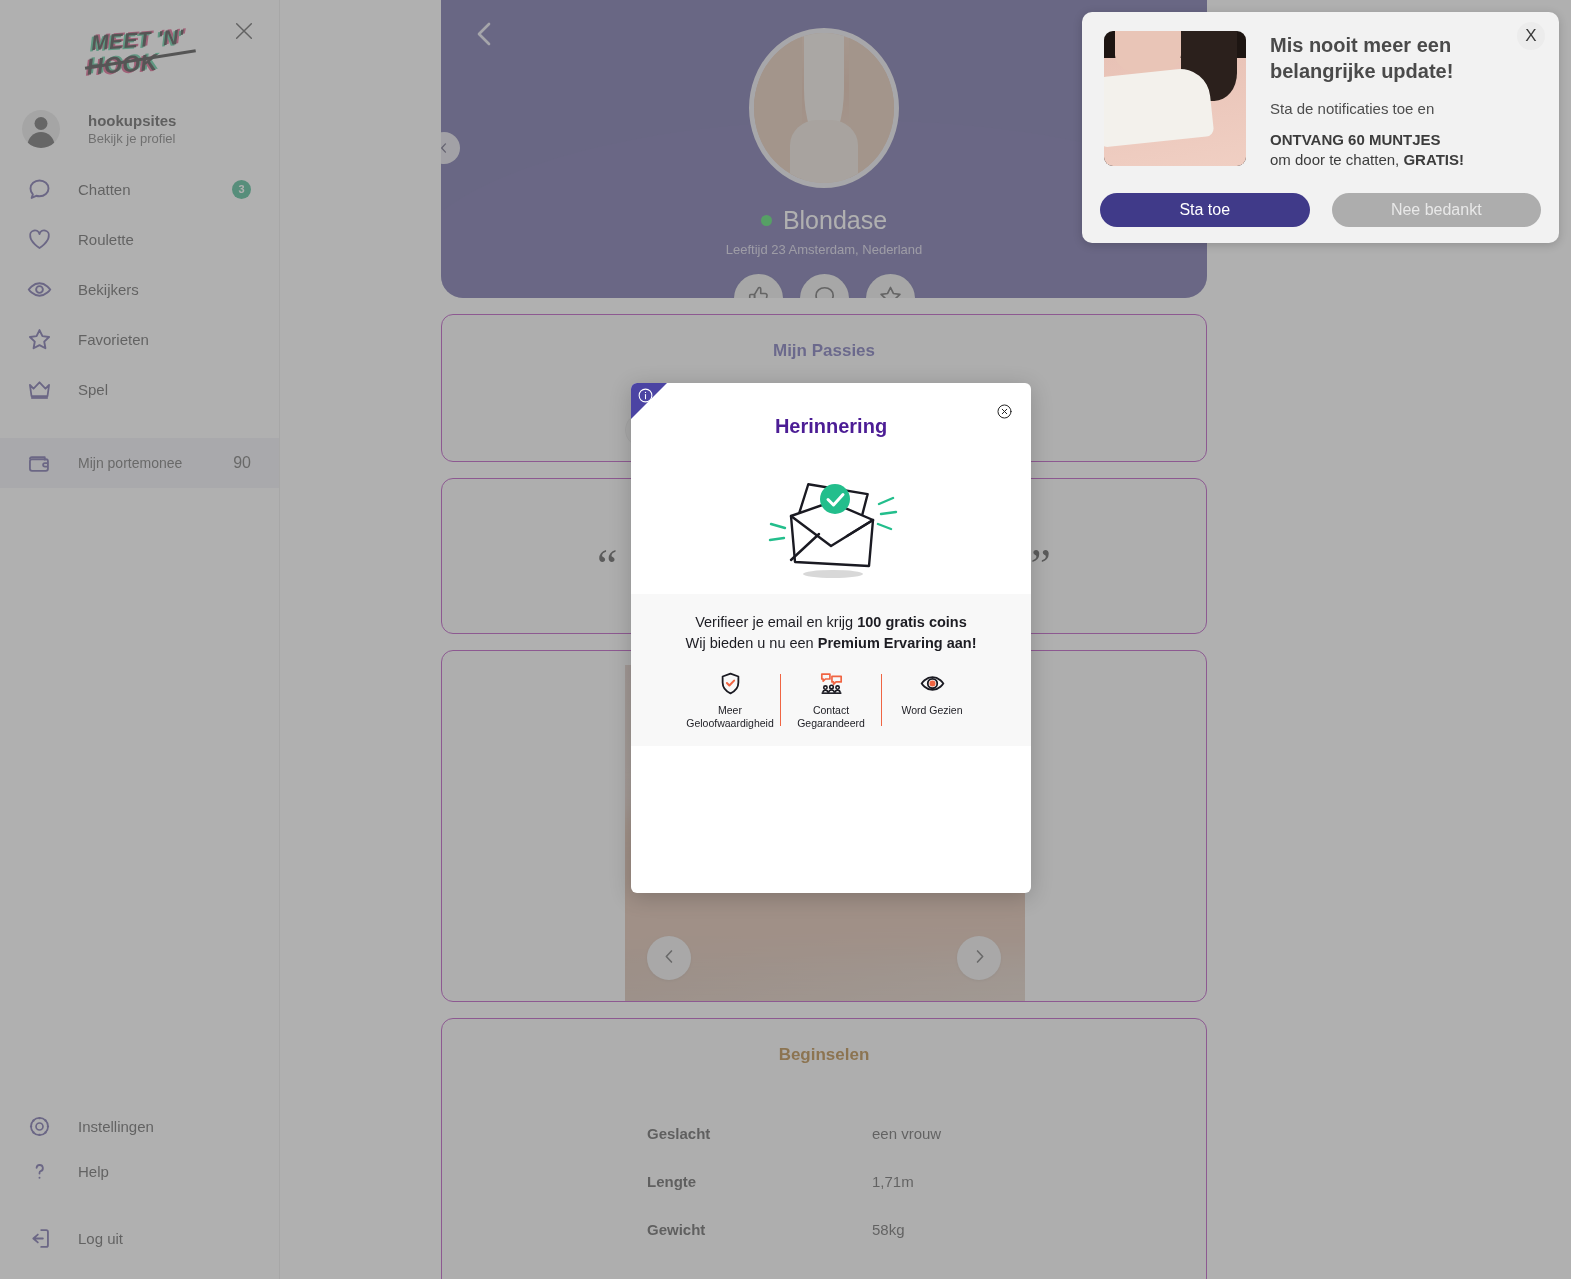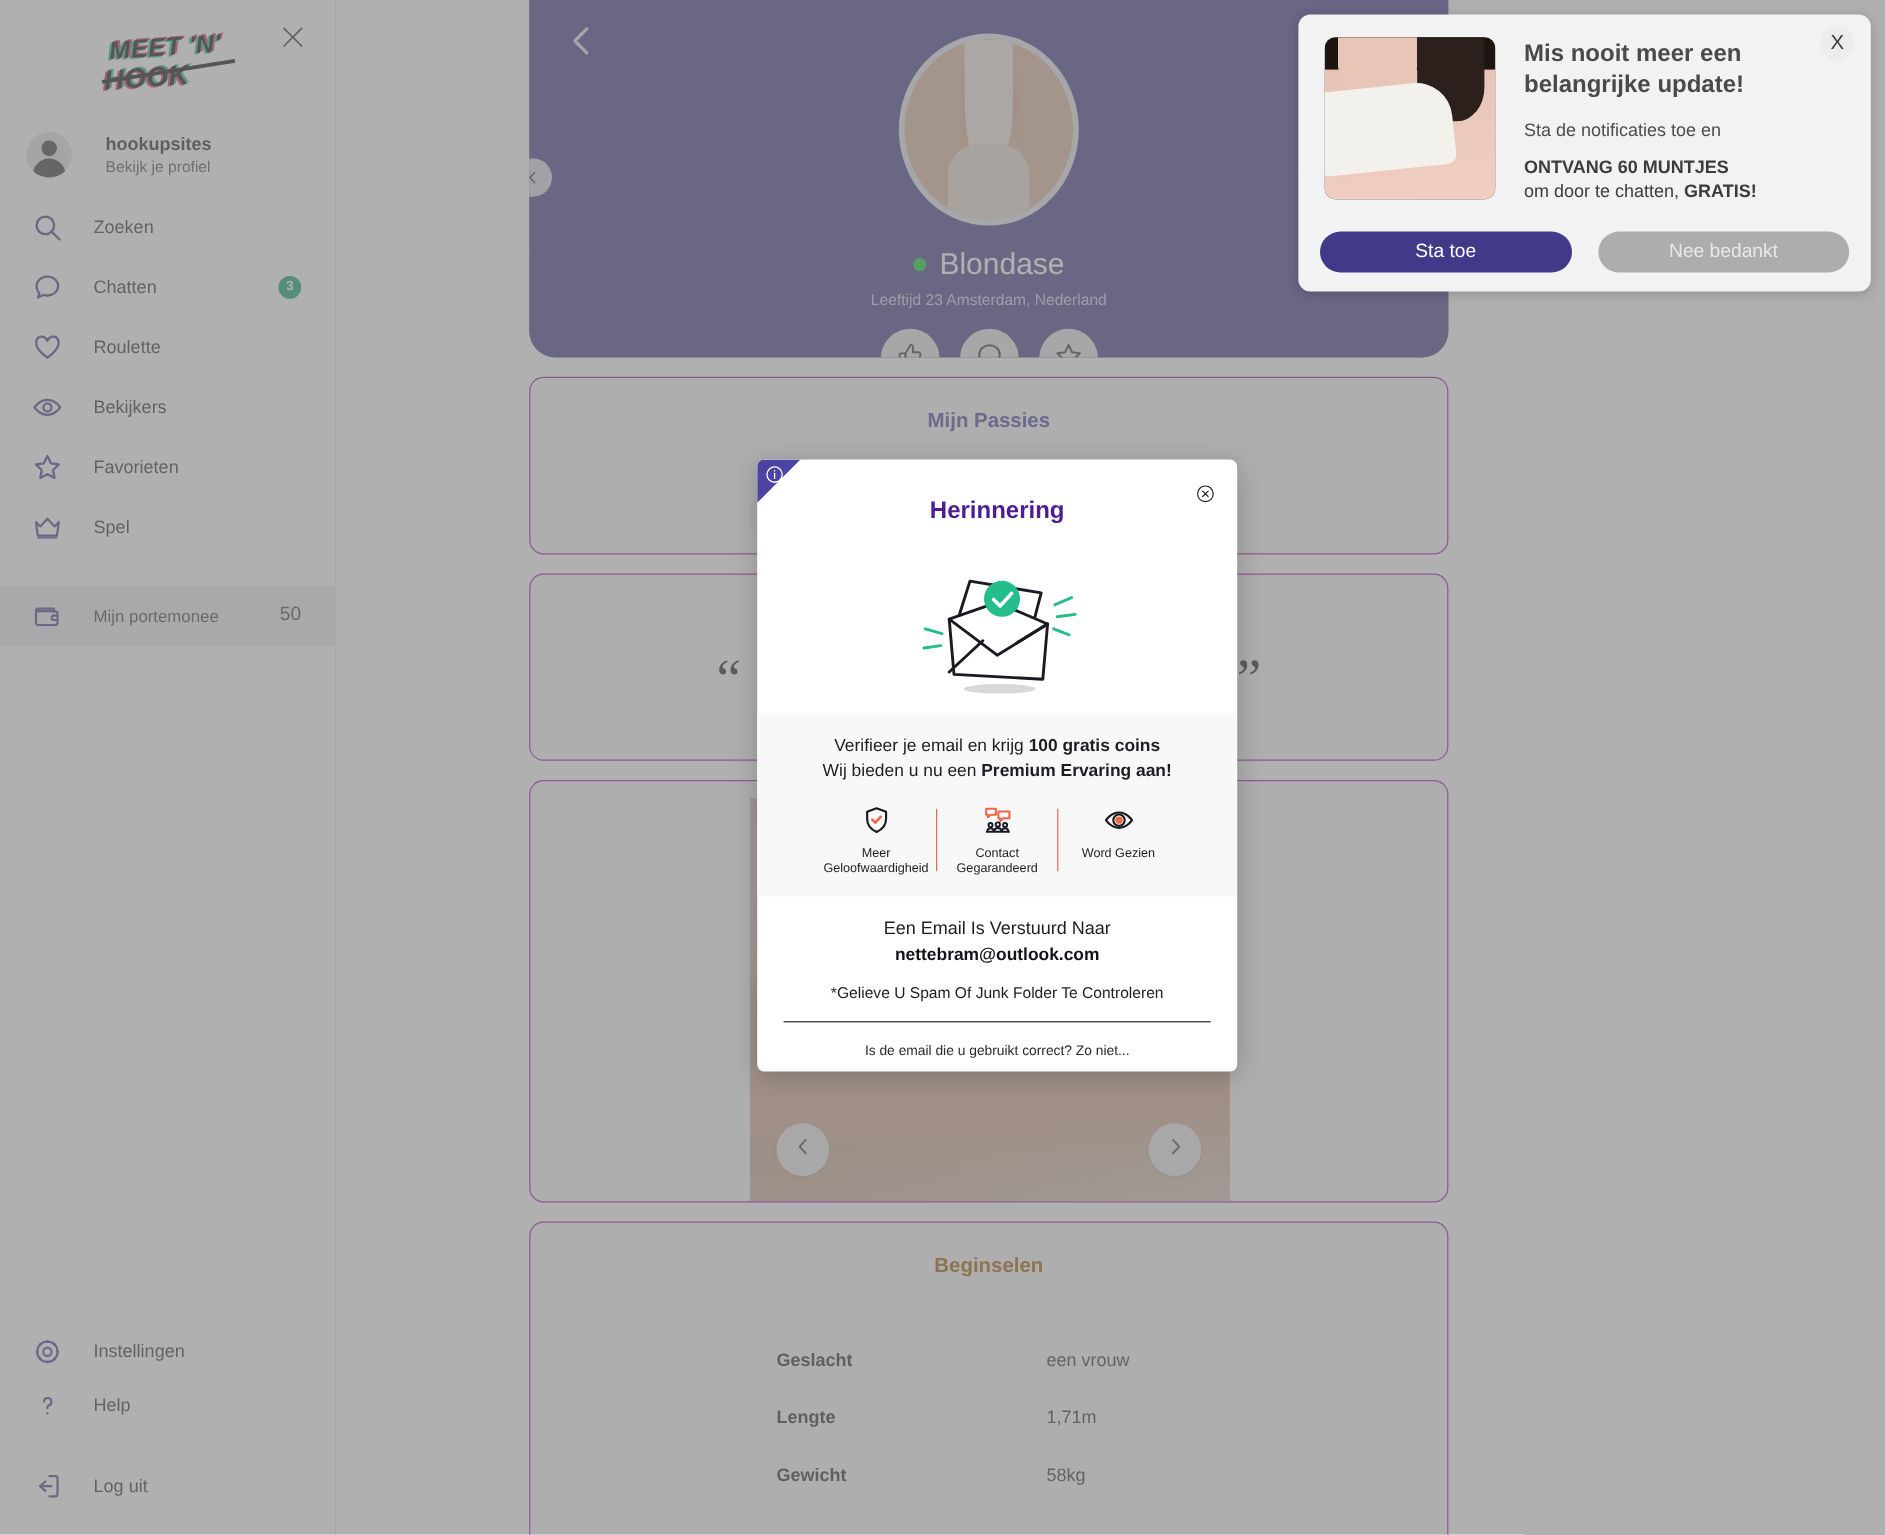--- a/index.html
+++ b/index.html
@@ -440,29 +440,20 @@
             <div class="body"></div>
         </div>
         <div class="profile-texts">
           <div class="profile-name">hookupsites</div>
           <div class="profile-sub">Bekijk je profiel</div>
         </div>
       </div>
 
       <nav class="nav">
 
-        <div class="nav-item">
-          <span class="nav-icon">
-            <svg viewBox="0 0 24 24" fill="none" stroke="#4b3f8f" stroke-width="1.7" stroke-linecap="round">
-              <circle cx="10.5" cy="10.5" r="6.5"></circle>
-                <path d="M15.5 15.5 L21 21"></path>
-            </svg>
-          </span>
-          <span class="nav-label">Zoeken</span>
-        </div>
 
         <div class="nav-item">
           <span class="nav-icon">
             <svg viewBox="0 0 24 24" fill="none" stroke="#4b3f8f" stroke-width="1.7" stroke-linejoin="round">
               <path d="M4 11c0-3.9 3.6-7 8-7s8 3.1 8 7-3.6 7-8 7c-1 0-2-.15-2.9-.43L5 19.5l1.1-3.2C4.8 15 4 13.1 4 11z"></path>
             </svg>
           </span>
           <span class="nav-label">Chatten</span>
           <span class="badge">3</span>
         </div>
@@ -509,21 +500,21 @@
 
         <div class="nav-item active">
           <span class="nav-icon">
             <svg viewBox="0 0 24 24" fill="none" stroke="#4b3f8f" stroke-width="1.6" stroke-linejoin="round">
               <path d="M3.5 8.2c0-1 .8-1.8 1.8-1.8h11.4v3"></path>
               <rect x="3.5" y="8.2" width="16" height="10.3" rx="1.8"></rect>
               <path d="M19.5 11.6h-2.7a1.6 1.6 0 0 0 0 3.2h2.7"></path>
             </svg>
           </span>
           <span class="nav-label">Mijn portemonee</span>
-          <span class="wallet-count">50</span>
+          <span class="wallet-count">90</span>
         </div>
       </nav>
 
       <div class="nav-bottom">
         <div class="nav-item">
           <span class="nav-icon">
             <svg viewBox="0 0 24 24" fill="none" stroke="#4b3f8f" stroke-width="1.5">
               <circle cx="12" cy="12" r="3.1"></circle>
               <path d="M12 3.5v2M12 18.5v2M3.5 12h2M18.5 12h2M6 6l1.4 1.4M16.6 16.6L18 18M18 6l-1.4 1.4M7.4 16.6L6 18"></path>
               <circle cx="12" cy="12" r="7.6"></circle>
@@ -785,23 +776,15 @@
               <circle cx="12" cy="12" r="1.9" fill="#f06543" stroke="#f06543"></circle>
             </svg>
           </span>
           <span class="feature-label">
             <span>Word Gezien</span>
           </span>
         </div>
       </div>
     </div>
 
-    <div class="modal-bottom">
-      <div class="sent-line">Een Email Is Verstuurd Naar</div>
-      <div class="sent-email">nettebram@outlook.com</div>
-      <div class="spam-line">*Gelieve U Spam Of Junk Folder Te Controleren</div>
-      <div class="modal-hr"></div>
-      <div class="ask-line">Is de email die u gebruikt correct? Zo niet...</div>
-
-    </div>
   </div>
 
 </div>
 
 </body></html>

